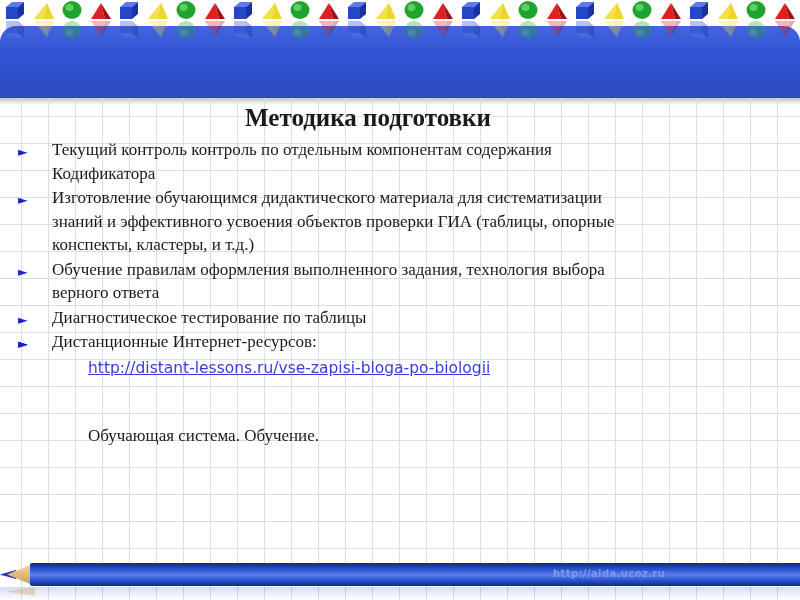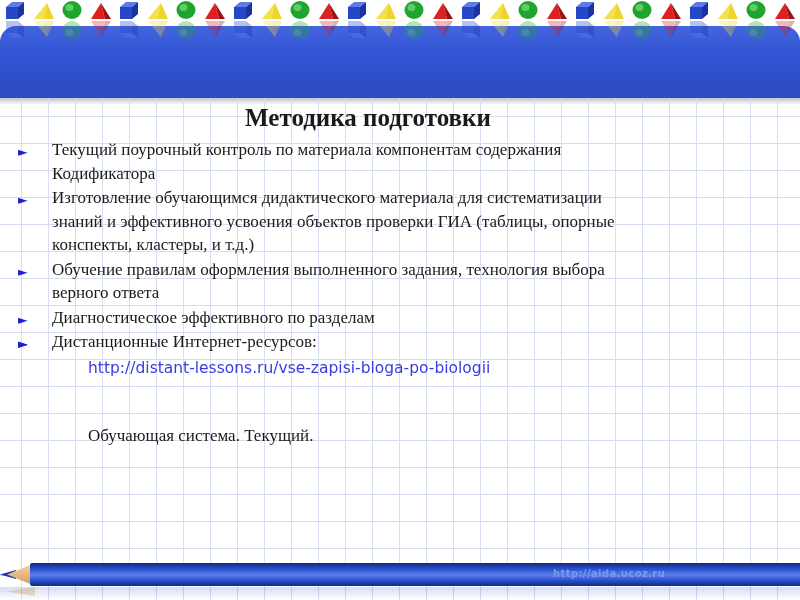--- a/index.html
+++ b/index.html
@@ -58,21 +58,21 @@
   .arr {
     position:absolute; left:-34px; top:2px;
     font-family:"DejaVu Sans", sans-serif; font-size:12.5px;
     color:var(--bullet);
   }
 
   .resources { margin:2px 0 0 88px; width:665px; font-size:17px; }
   .rline { line-height:24px; }
   .gap-a { height:24px; }
   .gap-b { height:20px; }
-  a.link { color:var(--link); cursor:pointer; }
+  a.link { color:var(--link); text-decoration:underline; cursor:pointer; }
   a.link.sans { font-family:"DejaVu Sans", sans-serif; font-size:15.5px; }
   a.link.serif { font-family:"Liberation Serif", serif; }
 
   
   .pencil { position:absolute; top:563px; left:0; right:0; height:23px; z-index:5; }
   .pencil .lead {
     position:absolute; left:0; top:7px; width:16px; height:9px;
     background:var(--lead);
     clip-path:polygon(0 50%, 100% 0, 100% 100%);
   }
@@ -350,34 +350,34 @@
           <polygon points="12,3 22,19 16,19" style="fill:var(--pyr-dark)"></polygon>
         </svg></span>
     </div>
 
   <div class="band"></div>
 
   <div class="paper">
     <h1 class="title">Методика подготовки</h1>
 
     <ul class="bullets">
-      <li><span class="arr">►</span><span>Текущий поурочный контроль по материала компонентам содержания Кодификатора</span></li>
+      <li><span class="arr">►</span><span>Текущий контроль контроль по отдельным компонентам содержания Кодификатора</span></li>
       <li><span class="arr">►</span><span>Изготовление обучающимся дидактического материала для систематизации знаний и эффективного усвоения объектов проверки ГИА (таблицы, опорные конспекты, кластеры, и т.д.)</span></li>
       <li><span class="arr">►</span><span>Обучение правилам оформления выполненного задания, технология выбора верного ответа</span></li>
-      <li><span class="arr">►</span><span>Диагностическое эффективного по разделам</span></li>
+      <li><span class="arr">►</span><span>Диагностическое тестирование по таблицы</span></li>
       <li><span class="arr">►</span></li>
       <li><span class="arr">►</span></li>
       <li><span class="arr">►</span><span>Дистанционные Интернет-ресурсов:</span></li>
     </ul>
 
     <div class="resources">
       <div class="rline"><a class="link sans">http://distant-lessons.ru/vse-zapisi-bloga-po-biologii</a></div>
       <div class="gap-a"></div>
       <div class="gap-b"></div>
-      <div class="rline">Обучающая система. Текущий.</div>
+      <div class="rline">Обучающая система. Обучение.</div>
     </div>
   </div>
 
   <div class="pencil">
     <div class="lead"></div>
     <div class="wood"></div>
     <div class="body">
       <span class="purl">http://aida.ucoz.ru</span>
     </div>
   </div>

